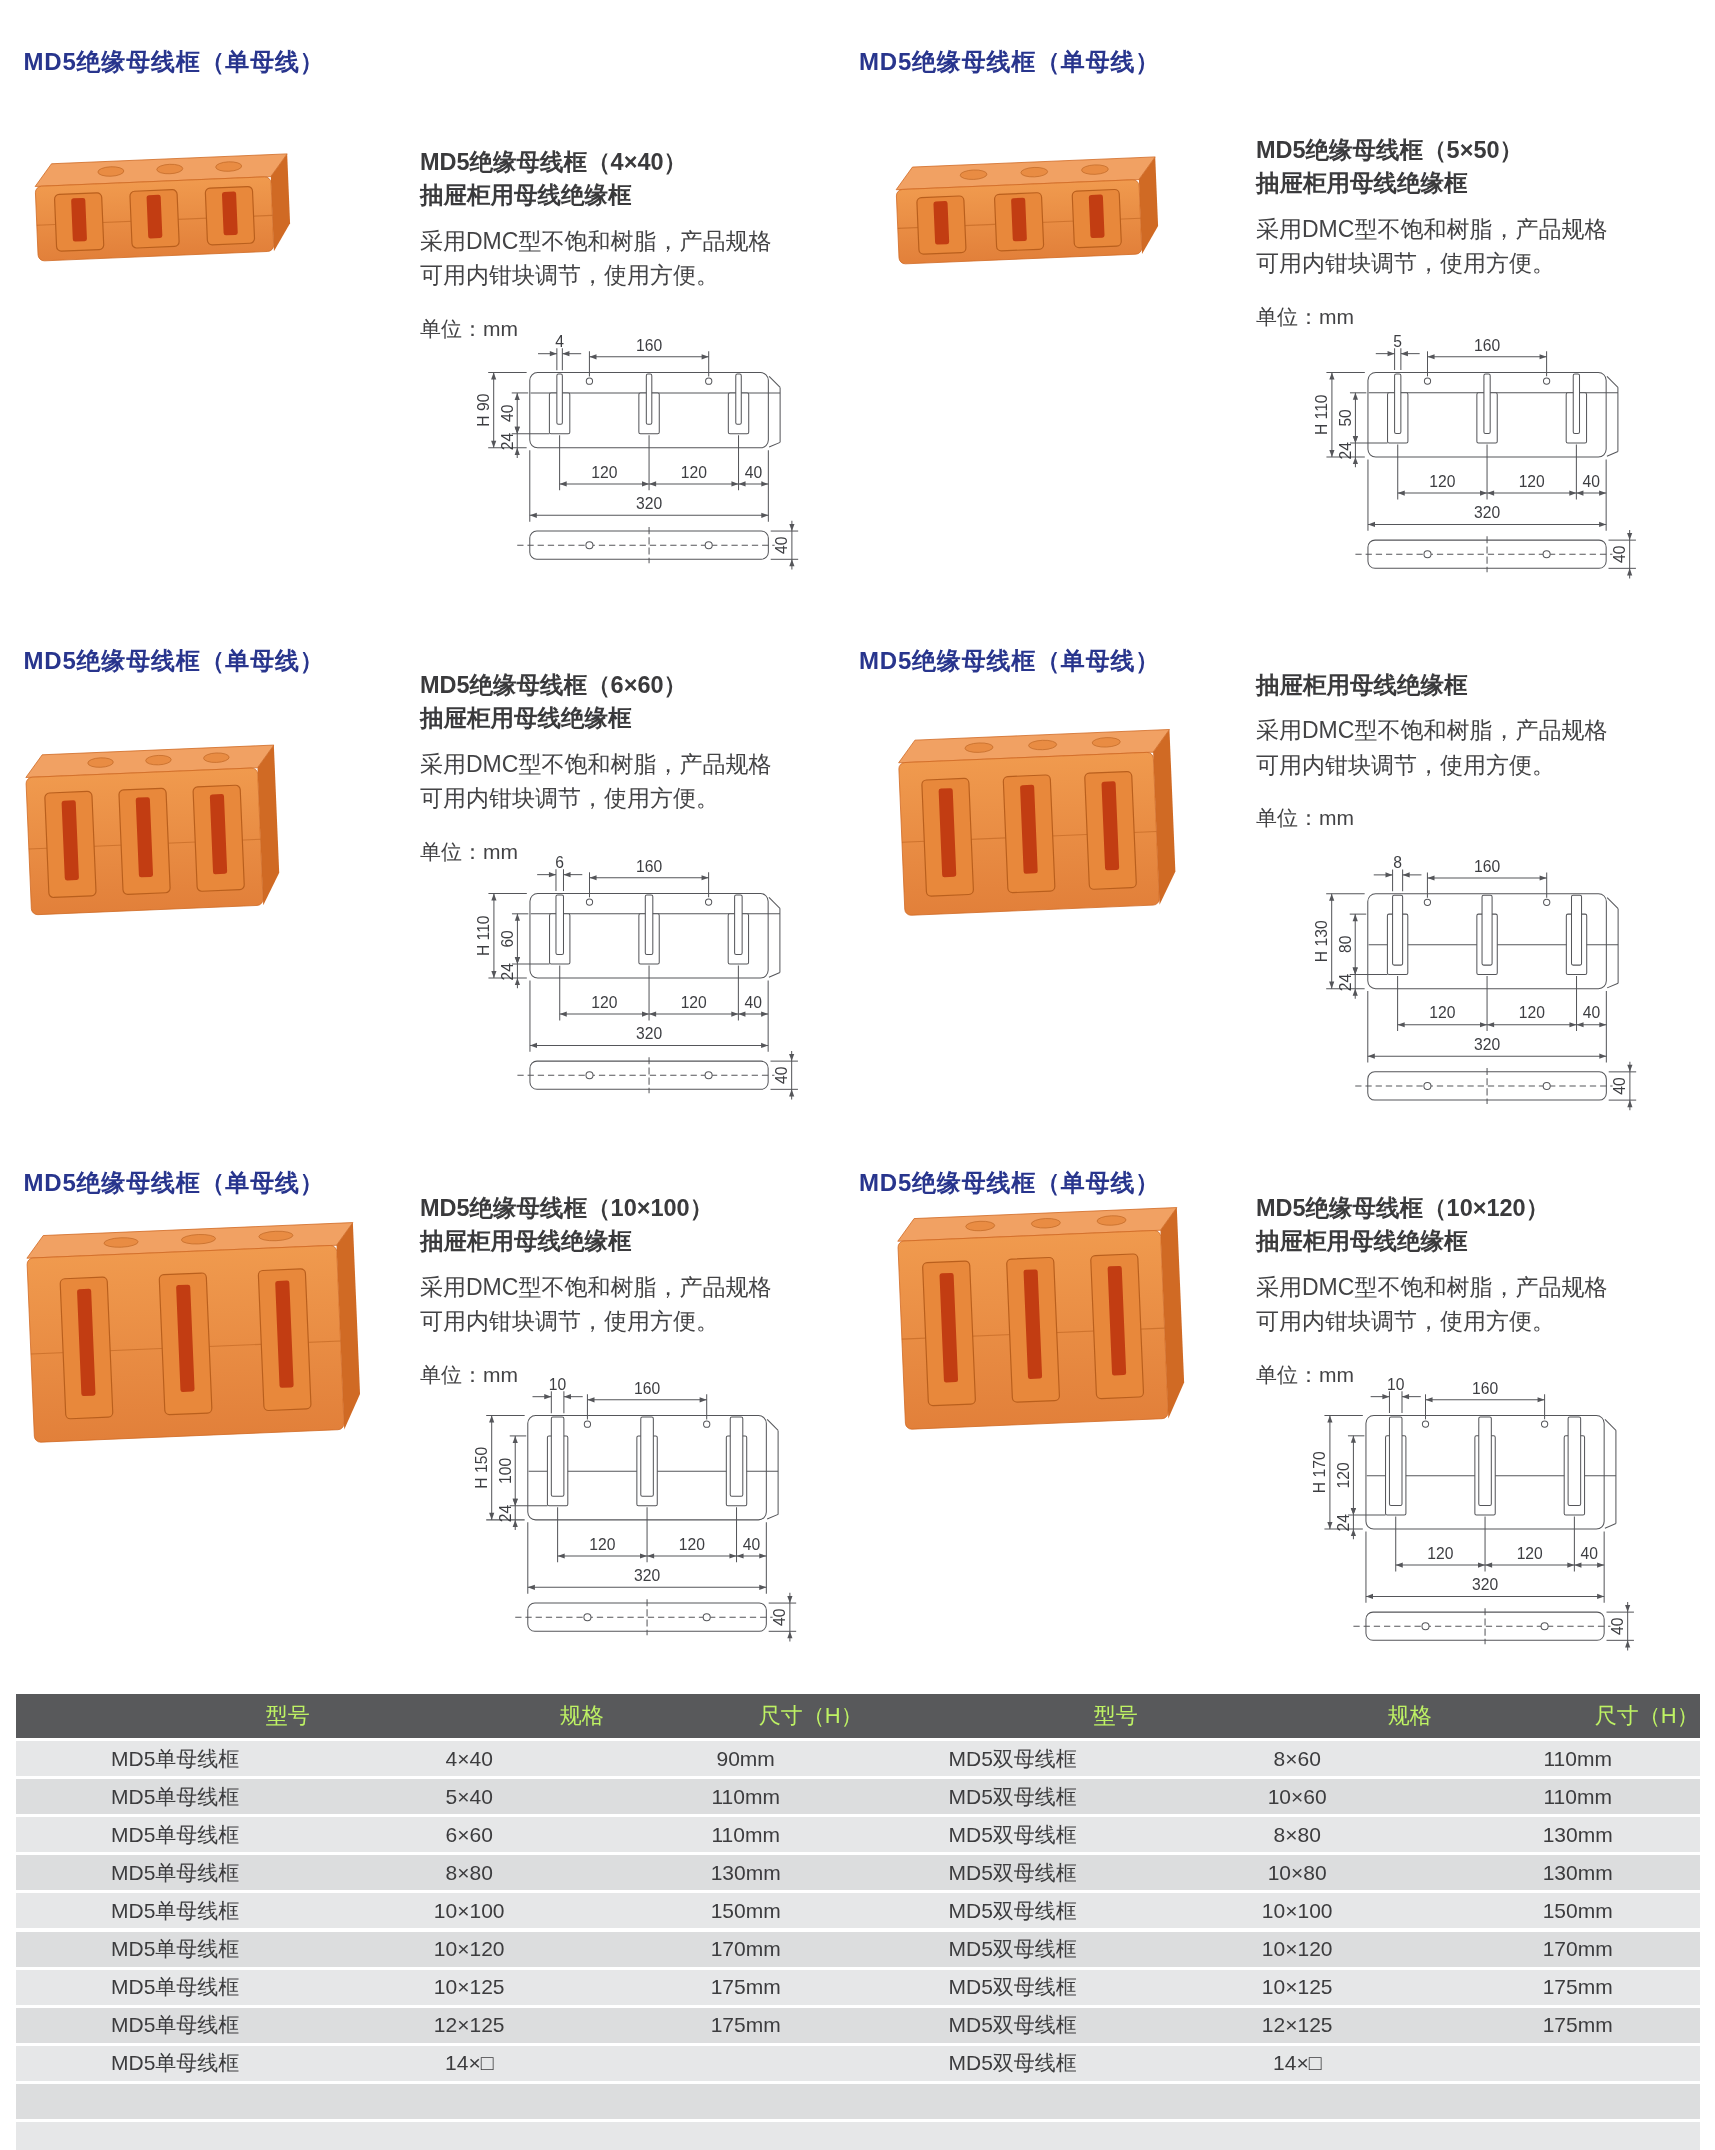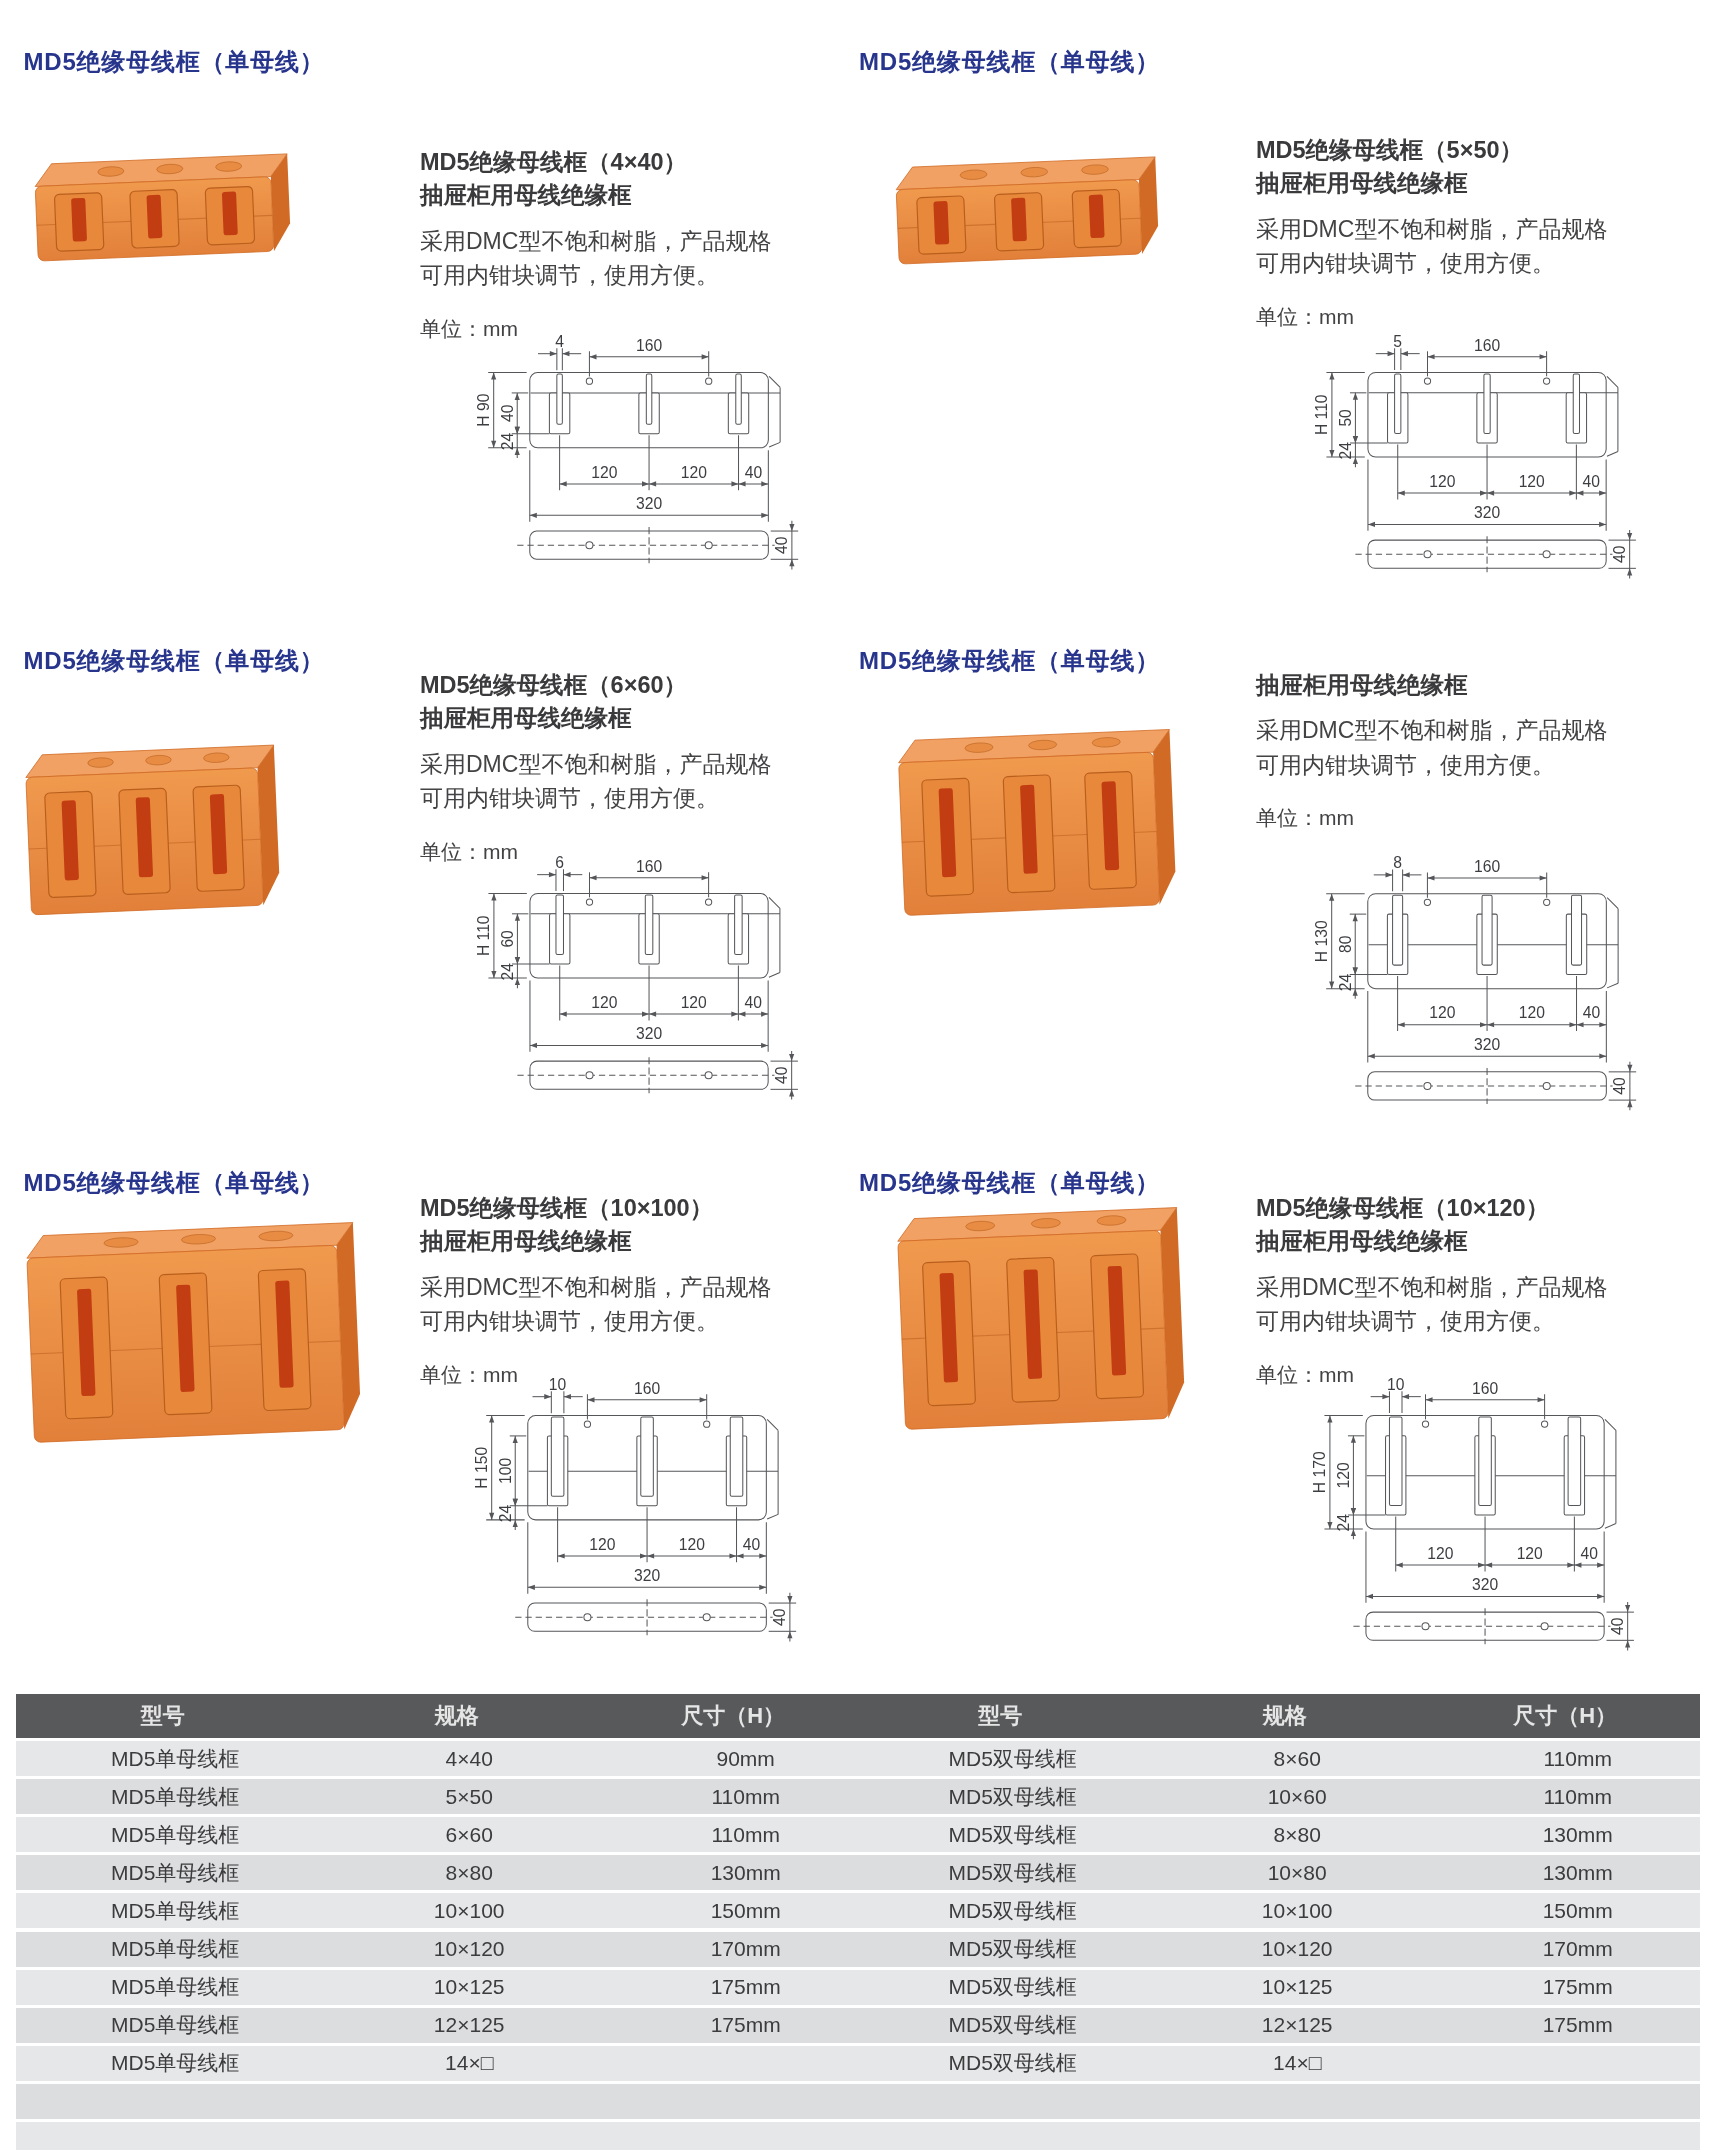--- a/index.html
+++ b/index.html
@@ -7,21 +7,21 @@
         font-family:"Liberation Sans","DejaVu Sans",sans-serif;}
   .sec-head{position:absolute;margin:0;font-size:24px;font-weight:bold;color:#28358d;letter-spacing:0.8px;}
   .info{position:absolute;width:455px;color:#3e3e40;}
   .info .title,.info .subtitle{font-size:23.5px;font-weight:bold;line-height:1.42;color:#3a3a3c;}
   .info .desc{font-size:23px;line-height:1.5;margin:11px 0 0;color:#434345;}
   .info .unit{font-size:21px;margin-top:22px;color:#434345;}
   .photo,.drawing{position:absolute;}
   .photo svg{transform:rotate(-2.4deg);}
   .table{position:absolute;left:15.7px;top:1694px;width:1684px;}
   .t-header{display:grid;grid-template-columns:294px 294px 259px 275px 294px 267px;background:#58595b;height:44px;align-items:center;}
-  .t-header .cell{color:#e5e5e5;font-size:22px;font-weight:bold;text-align:center;}
+  .t-header .cell{color:#bef264;font-size:22px;font-weight:normal;text-align:right;}
   .t-row{display:grid;grid-template-columns:294px 294px 259px 275px 294px 267px;height:35px;margin-top:3.1px;align-items:center;}
   .t-row.odd{background:#e6e7e8;}
   .t-row.even{background:#dcddde;}
   .t-row .cell{font-size:21px;color:#3c3c3e;text-align:center;padding-left:25px;}
 </style>
 </head>
 <body>
 
 <div class="page">
 
@@ -653,21 +653,21 @@
         <div class="t-row odd">
           <div class="cell">MD5单母线框</div>
           <div class="cell">4×40</div>
           <div class="cell">90mm</div>
           <div class="cell">MD5双母线框</div>
           <div class="cell">8×60</div>
           <div class="cell">110mm</div>
         </div>
         <div class="t-row even">
           <div class="cell">MD5单母线框</div>
-          <div class="cell">5×50</div>
+          <div class="cell">5×40</div>
           <div class="cell">110mm</div>
           <div class="cell">MD5双母线框</div>
           <div class="cell">10×60</div>
           <div class="cell">110mm</div>
         </div>
         <div class="t-row odd">
           <div class="cell">MD5单母线框</div>
           <div class="cell">6×60</div>
           <div class="cell">110mm</div>
           <div class="cell">MD5双母线框</div>

